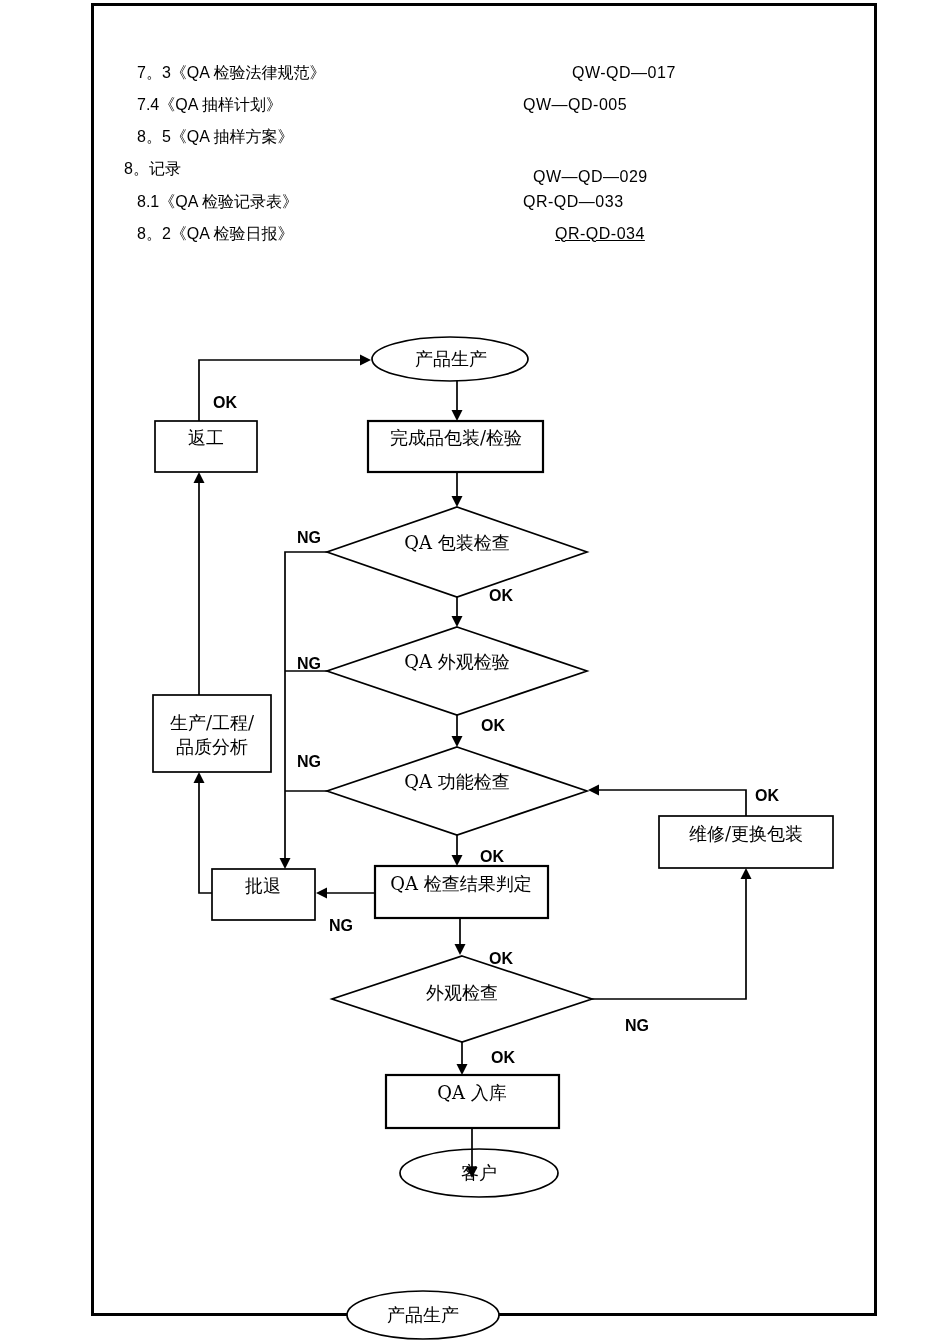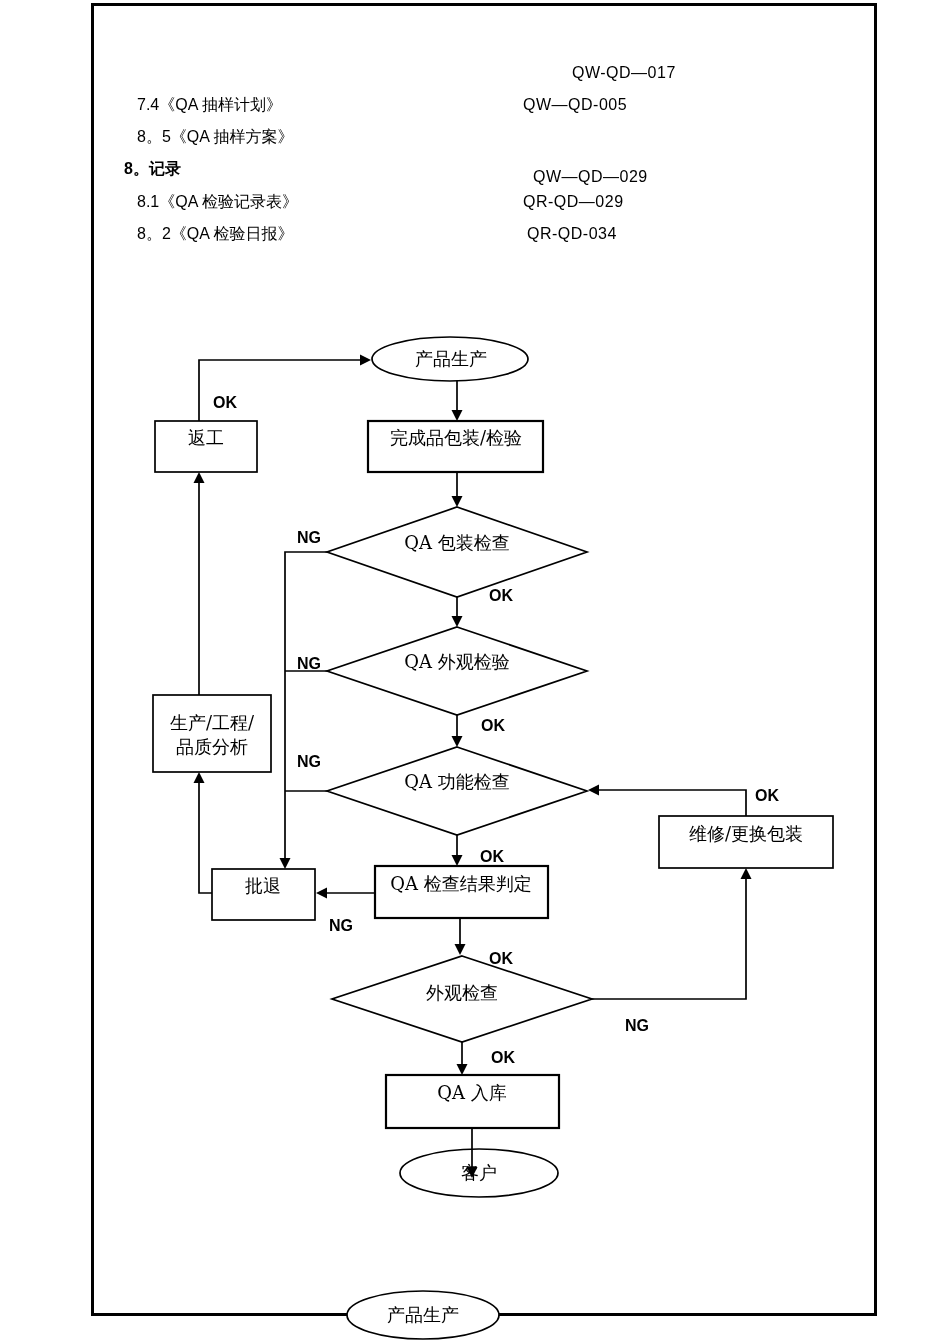--- a/index.html
+++ b/index.html
@@ -4,56 +4,57 @@
 <style>
   html,body{margin:0;padding:0;background:#fff;}
   .page{position:relative;width:950px;height:1344px;background:#fff;overflow:hidden;
         font-family:"Liberation Sans",sans-serif;color:#000;}
   .frame{position:absolute;left:91px;top:3px;width:786px;height:1313px;
          border:3px solid #000;box-sizing:border-box;}
   .doc-list{position:absolute;left:91px;top:57px;width:700px;}
   .row{position:relative;height:32.15px;line-height:32.15px;font-size:16px;white-space:nowrap;}
   .lab{display:inline-block;}
   .ind-sub{margin-left:46px;}
-  .ind-main{margin-left:33px;font-weight:bold;}
+  .ind-main{margin-left:33px;}
   .code{position:absolute;top:0;letter-spacing:.5px;}
   .c0{left:481px;} .c1{left:432px;} .c2{left:442px;margin-top:40px;}
-  .c4{left:432px;} .c5{left:436px;} .c6{left:438px;} .c7{left:447px;}
+  .c4{left:432px;} .c5{left:464px;text-decoration:underline;} .c6{left:438px;} .c7{left:447px;}
   svg.flow{position:absolute;left:0;top:0;}
   .shape{fill:#fff;stroke:#000;stroke-width:1.7px;}
   .shape.thick{stroke-width:2.2px;}
   .edge{fill:none;stroke:#000;stroke-width:1.7px;}
   .arrow{fill:#000;stroke:none;}
   .node-text{font-family:"DejaVu Serif",serif;font-size:18px;fill:#000;text-anchor:middle;}
   .flag{font-family:"Liberation Sans",sans-serif;font-size:16px;font-weight:700;fill:#000;}
 </style>
 </head>
 <body>
 
 <div class="page">
   <div class="frame"></div>
 
   <div class="doc-list">
     <div class="row">
+      <span class="lab ind-sub">7。3《QA 检验法律规范》</span>
       <span class="code c0">QW-QD—017</span>
     </div>
     <div class="row">
       <span class="lab ind-sub">7.4《QA 抽样计划》</span>
       <span class="code c1">QW—QD-005</span>
     </div>
     <div class="row">
       <span class="lab ind-sub">8。5《QA 抽样方案》</span>
       <span class="code c2">QW—QD—029</span>
     </div>
     <div class="row">
       <span class="lab ind-main">8。记录</span>
     </div>
     <div class="row">
       <span class="lab ind-sub">8.1《QA 检验记录表》</span>
-      <span class="code c4">QR-QD—029</span>
+      <span class="code c4">QR-QD—033</span>
     </div>
     <div class="row">
       <span class="lab ind-sub">8。2《QA 检验日报》</span>
       <span class="code c5">QR-QD-034</span>
     </div>
   </div>
 
   <svg class="flow" width="950" height="1344" viewBox="0 0 950 1344">
 
     <polyline class="edge" points="199,422 199,360 362,360"></polyline>

